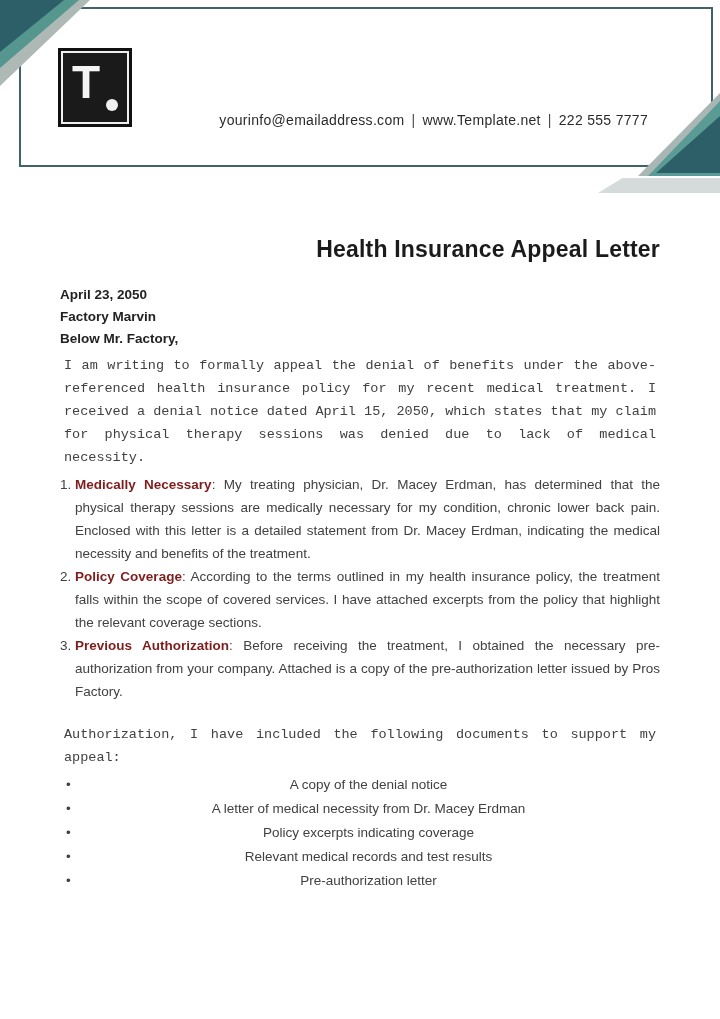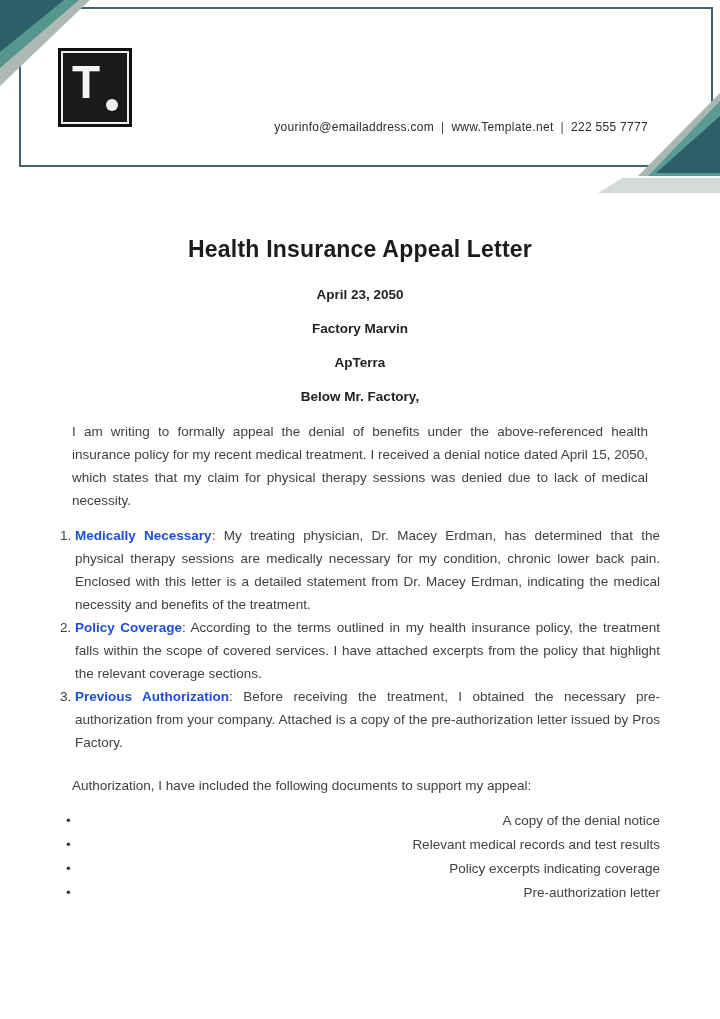--- a/index.html
+++ b/index.html
@@ -26,45 +26,45 @@
   .corner-br-dark{position:absolute;left:656px;top:116px;width:64px;height:57px;background:#2d5f69;
                   clip-path:polygon(100% 0,100% 100%,0 100%);}
 
   .logo{position:absolute;left:58px;top:48px;width:68px;height:73px;background:#1a1a1a;
         border:3px solid #111;box-shadow:inset 0 0 0 2px #efefef;}
   .logo .t{position:absolute;left:11px;top:4px;font-size:46px;font-weight:bold;color:#f4f4f4;
            font-family:"Liberation Sans",sans-serif;}
   .logo .dot{position:absolute;right:11px;bottom:13px;width:12px;height:12px;border-radius:50%;
              background:#f0f0f0;}
 
-  .contact{position:absolute;top:120px;right:72px;font-size:12px;color:#2b2b2b;
+  .contact{position:absolute;top:112px;right:72px;font-size:14px;color:#2b2b2b;
            letter-spacing:.3px;white-space:nowrap;}
   .contact .sep{margin:0 7px;color:#4a4a4a;}
 
   
   .letter{position:absolute;left:60px;top:236px;width:600px;color:#3f3f3f;}
-  .title{text-align:center;font-size:23px;font-weight:bold;color:#1b1b1b;
+  .title{text-align:right;font-size:23px;font-weight:bold;color:#1b1b1b;
          margin:0 0 21px 0;letter-spacing:.2px;}
 
-  .intro p{margin:12px;font-size:13.5px;line-height:22px;font-weight:bold;color:#222;text-align:center;}
+  .intro p{margin:0;font-size:13.5px;line-height:22px;font-weight:bold;color:#222;}
   .intro p.gap{margin-top:9px;}
   .salutation{margin:0;font-size:13.5px;line-height:22px;font-weight:normal;color:#3f3f3f;}
   .salutation b{color:#222;}
 
   .body{font-size:13.5px;line-height:23px;text-align:justify;color:#414141;}
-  .body p{margin:12px;}
-  .body b{color:#1d4ed8;}
+  .body p{margin:4px;font-family:Liberation Mono, monospace;}
+  .body b{color:#7f1d1d;}
 
   ol.numbered{margin:0;padding:0;list-style:none;}
   ol.numbered li{position:relative;padding-left:15px;}
   ol.numbered .num{position:absolute;left:0;top:0;}
 
   .docs-intro{margin-top:20px !important;}
 
-  ul.bullets{margin:1px 0 0 0;padding:0;list-style:none;line-height:24px;text-align:right;}
+  ul.bullets{margin:1px 0 0 0;padding:0;list-style:none;line-height:24px;text-align:center;}
   ul.bullets li{position:relative;padding-left:17px;}
   ul.bullets li::before{content:"\2022";position:absolute;left:6px;color:#414141;}
 
   .closing{margin-top:3px !important;}
 </style>
 </head>
 <body>
 
 <div class="page">
 
@@ -85,38 +85,38 @@
   <div class="contact">
     <span>yourinfo@emailaddress.com</span><span class="sep">|</span><span>www.Template.net</span><span class="sep">|</span><span>222 555 7777</span>
   </div>
 
   <div class="letter">
     <h1 class="title">Health Insurance Appeal Letter</h1>
 
     <div class="intro">
       <p>April 23, 2050</p>
       <p>Factory Marvin</p>
-      <p class="gap">ApTerra</p>
       <p class="salutation"><span>Below </span><b>Mr. Factory,</b></p>
     </div>
 
     <div class="body">
       <p>I am writing to formally appeal the denial of benefits under the above-referenced health insurance policy for my recent medical treatment. I received a denial notice dated April 15, 2050, which states that my claim for physical therapy sessions was denied due to lack of medical necessity.</p>
 
       <ol class="numbered">
           <li><span class="num">1.</span><b>Medically Necessary</b><span>: My treating physician, Dr. Macey Erdman, has determined that the physical therapy sessions are medically necessary for my condition, chronic lower back pain. Enclosed with this letter is a detailed statement from Dr. Macey Erdman, indicating the medical necessity and benefits of the treatment.</span></li>
           <li><span class="num">2.</span><b>Policy Coverage</b><span>: According to the terms outlined in my health insurance policy, the treatment falls within the scope of covered services. I have attached excerpts from the policy that highlight the relevant coverage sections.</span></li>
           <li><span class="num">3.</span><b>Previous Authorization</b><span>: Before receiving the treatment, I obtained the necessary pre-authorization from your company. Attached is a copy of the pre-authorization letter issued by Pros Factory.</span></li>
         </ol>
 
       <p class="docs-intro">Authorization, I have included the following documents to support my appeal:</p>
 
       <ul class="bullets">
           <li>A copy of the denial notice</li>
+          <li>A letter of medical necessity from Dr. Macey Erdman</li>
+          <li>Policy excerpts indicating coverage</li>
           <li>Relevant medical records and test results</li>
-          <li>Policy excerpts indicating coverage</li>
           <li>Pre-authorization letter</li>
         </ul>
 
     </div>
   </div>
 
 </div>
 
 </body></html>

